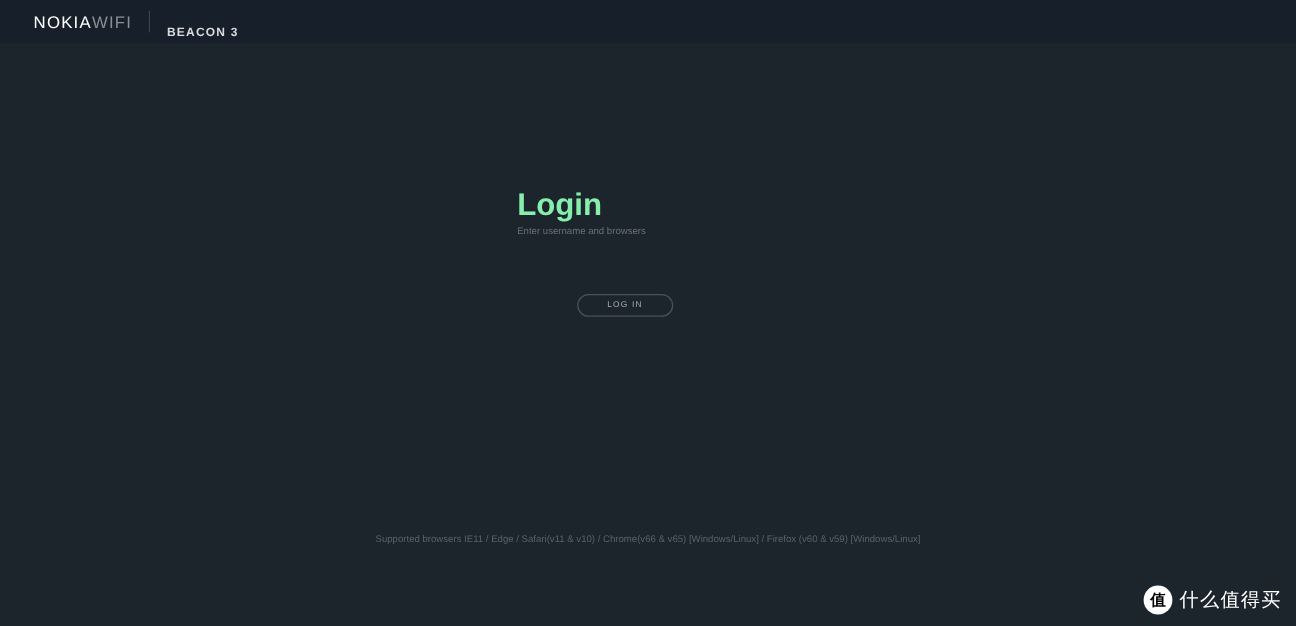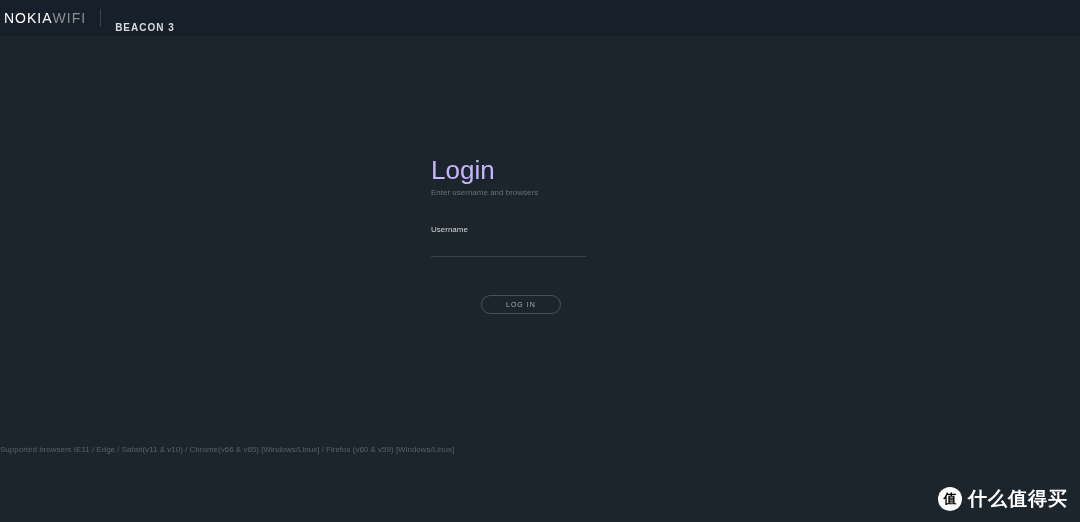--- a/index.html
+++ b/index.html
@@ -14,21 +14,21 @@
       font-family: -apple-system, BlinkMacSystemFont, "Segoe UI", Arial, sans-serif;
       color: #ffffff;
       overflow: hidden;
       position: relative;
     }
     .header {
       background: #17202a;
       height: 36px;
       display: flex;
       align-items: center;
-      padding: 0 4px;
+      padding: 0 28px;
     }
     .brand {
       font-size: 14px;
       font-weight: 300;
       letter-spacing: 1px;
       color: #d0d0d0;
     }
     .brand-bold {
       font-weight: 400;
       color: #ffffff;
@@ -50,22 +50,22 @@
       margin-top: 18px;
     }
     .login-container {
       position: absolute;
       left: 431px;
       top: 155px;
       width: 200px;
     }
     .login-title {
       font-size: 26px;
-      font-weight: 400;
-      color: #c4b5fd;
+      font-weight: 700;
+      color: #86efac;
       margin-bottom: 2px;
     }
     .login-subtitle {
       font-size: 8px;
       color: #6a7077;
       margin-bottom: 28px;
     }
     .field-group {
       margin-bottom: 18px;
       width: 155px;
@@ -96,20 +96,21 @@
       font-size: 7px;
       letter-spacing: 1px;
       padding: 5px 24px;
       cursor: pointer;
       font-family: inherit;
     }
     .footer {
       position: absolute;
       bottom: 68px;
       width: 100%;
+      text-align: center;
       font-size: 8px;
       color: #5a6168;
     }
     .watermark {
       position: absolute;
       right: 12px;
       bottom: 10px;
       display: flex;
       align-items: center;
       gap: 6px;
@@ -120,45 +121,41 @@
       border-radius: 50%;
       background: #ffffff;
       color: #000000;
       display: flex;
       align-items: center;
       justify-content: center;
       font-size: 13px;
       font-weight: bold;
     }
     .watermark-text {
-      font-size: 19px;
+      font-size: 16px;
       color: #ffffff;
-      font-weight: bold;
+      font-weight: normal;
       letter-spacing: 1px;
     }
   </style>
 </head>
 <body>
 
 <div class="header">
   <span class="brand">
     <span class="brand-bold">NOKIA</span><span class="brand-light">WIFI</span>
   </span>
   <span class="divider"></span>
   <span class="product">BEACON 3</span>
 </div>
 
 <div class="login-container">
   <h1 class="login-title">Login</h1>
   <div class="login-subtitle">Enter username and browsers</div>
 
-  <div class="field-group">
-    <label class="field-label">Username</label>
-    <input class="field-input" type="text" value="" style="">
-  </div>
 
 
   <button class="login-button">LOG IN</button>
 </div>
 
 <div class="footer">Supported browsers IE11 / Edge / Safari(v11 &amp; v10) / Chrome(v66 &amp; v65) [Windows/Linux] / Firefox (v60 &amp; v59) [Windows/Linux]</div>
 
 <div class="watermark">
   <div class="watermark-badge">值</div>
   <div class="watermark-text">什么值得买</div>

